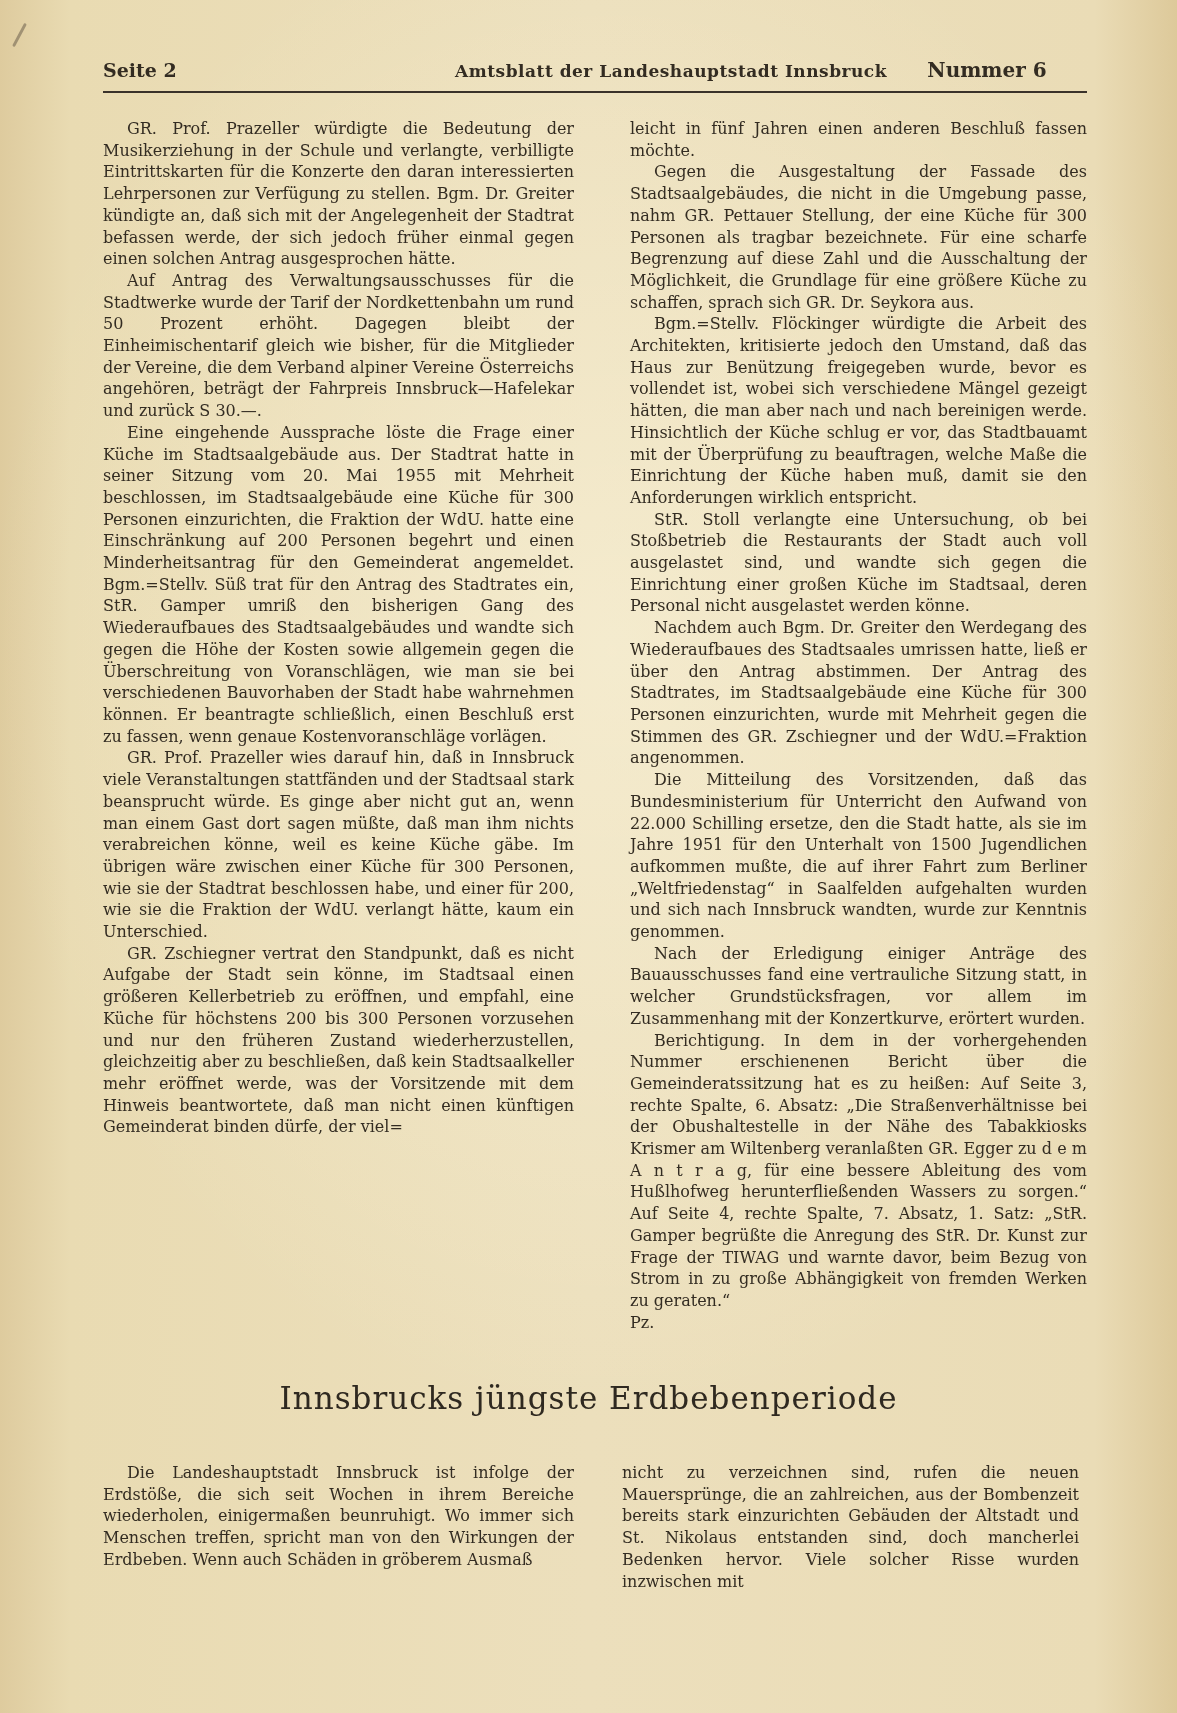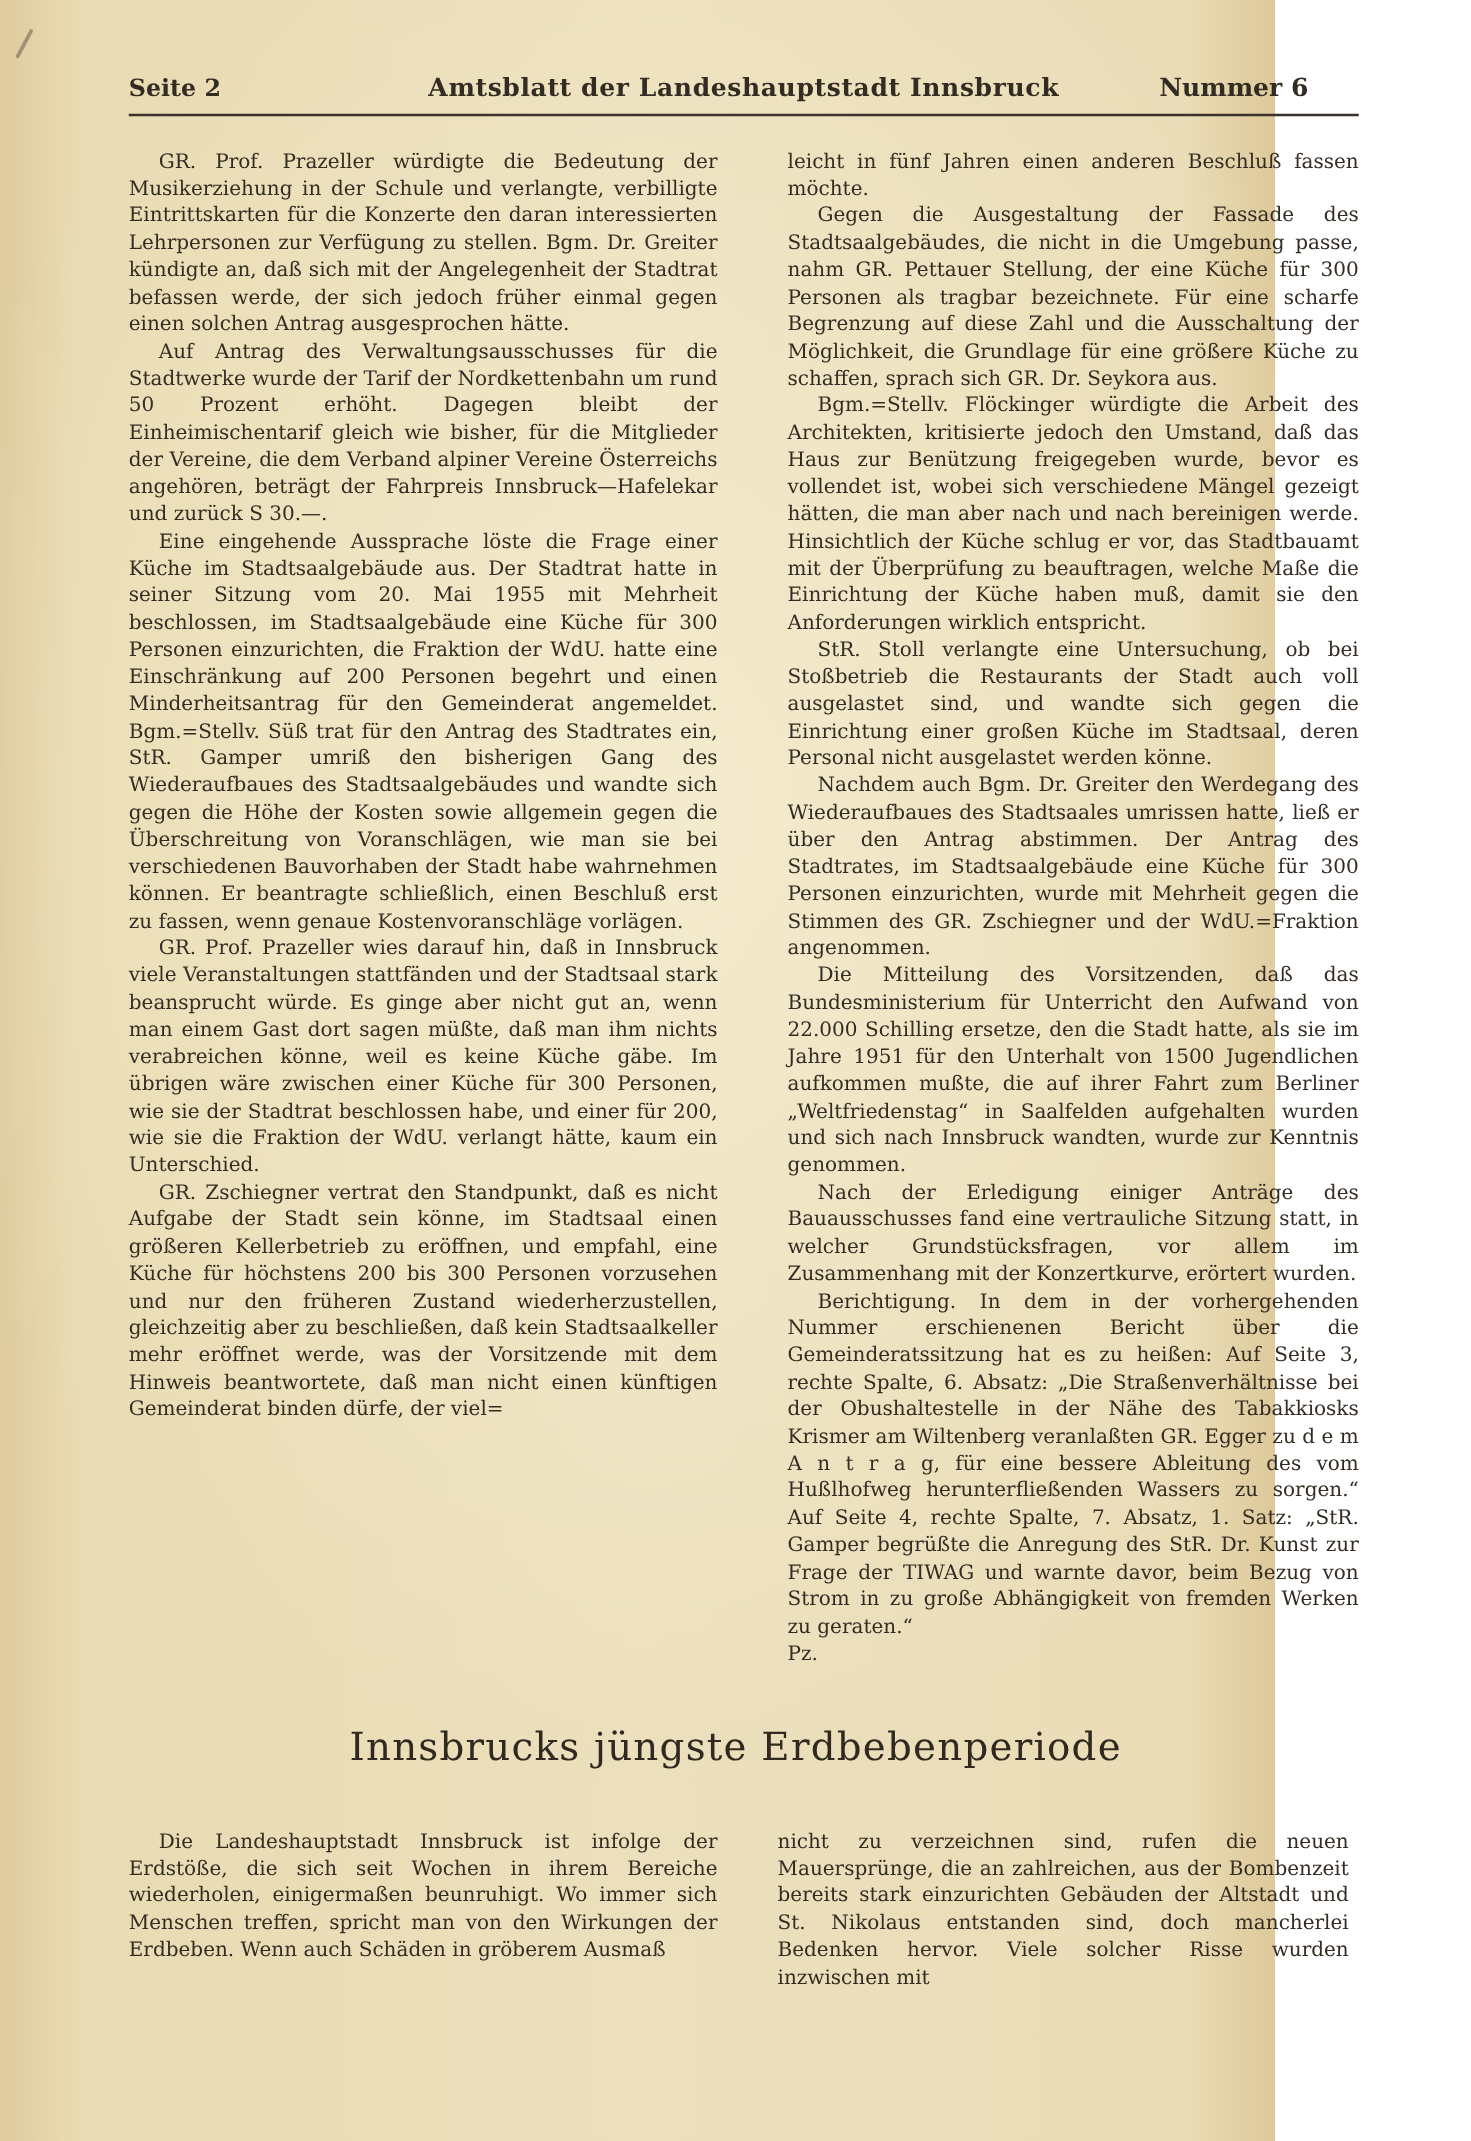--- a/index.html
+++ b/index.html
@@ -1,39 +1,39 @@
 <!DOCTYPE html>
 <html lang="de"><head>
 <meta charset="utf-8">
 <style>
   html,body{margin:0;padding:0;}
   body{width:1177px;height:1713px;overflow:hidden;}
   .page{
-    position:relative;width:1020px;height:1713px;
+    position:relative;width:1177px;height:1713px;
     background:
       radial-gradient(ellipse 900px 1100px at 52% 38%, rgba(255,250,228,.45), rgba(255,250,228,0) 70%),
       linear-gradient(90deg,#decb9e 0%,#e9dbb2 6%,#ecdfbc 50%,#eadcb6 93%,#ddc99a 100%),
       #e8dab1;
     font-family:"DejaVu Serif","Liberation Serif",serif;
     color:#332c22;
   }
   .paper-mark{
     position:absolute;left:18px;top:22px;width:3px;height:26px;
     background:#6b5f4c;transform:rotate(28deg);border-radius:2px;opacity:.55;
   }
   
   .masthead{
     position:absolute;left:103px;top:58px;width:984px;
     display:flex;align-items:baseline;
     border-bottom:2px solid #3a322a;
     padding-bottom:9px;
     font-weight:bold;
   }
   .masthead .left{flex:0 0 200px;text-align:left;font-size:19px;}
-  .masthead .center{flex:1 1 auto;text-align:center;font-size:20px;letter-spacing:.5px;}
+  .masthead .center{flex:1 1 auto;text-align:right;font-size:17px;letter-spacing:.5px;}
   .masthead .right{flex:0 0 200px;text-align:center;font-size:20px;}
   
   .cols{
     position:absolute;left:103px;display:flex;gap:56px;
   }
   .cols.first{top:118px;width:984px;}
   .cols.second{top:1462px;width:984px;gap:48px;}
   .col{font-size:16px;line-height:21.7px;text-align:justify;}
   .col.lc{width:471px;}
   .col.rc{width:457px;}

